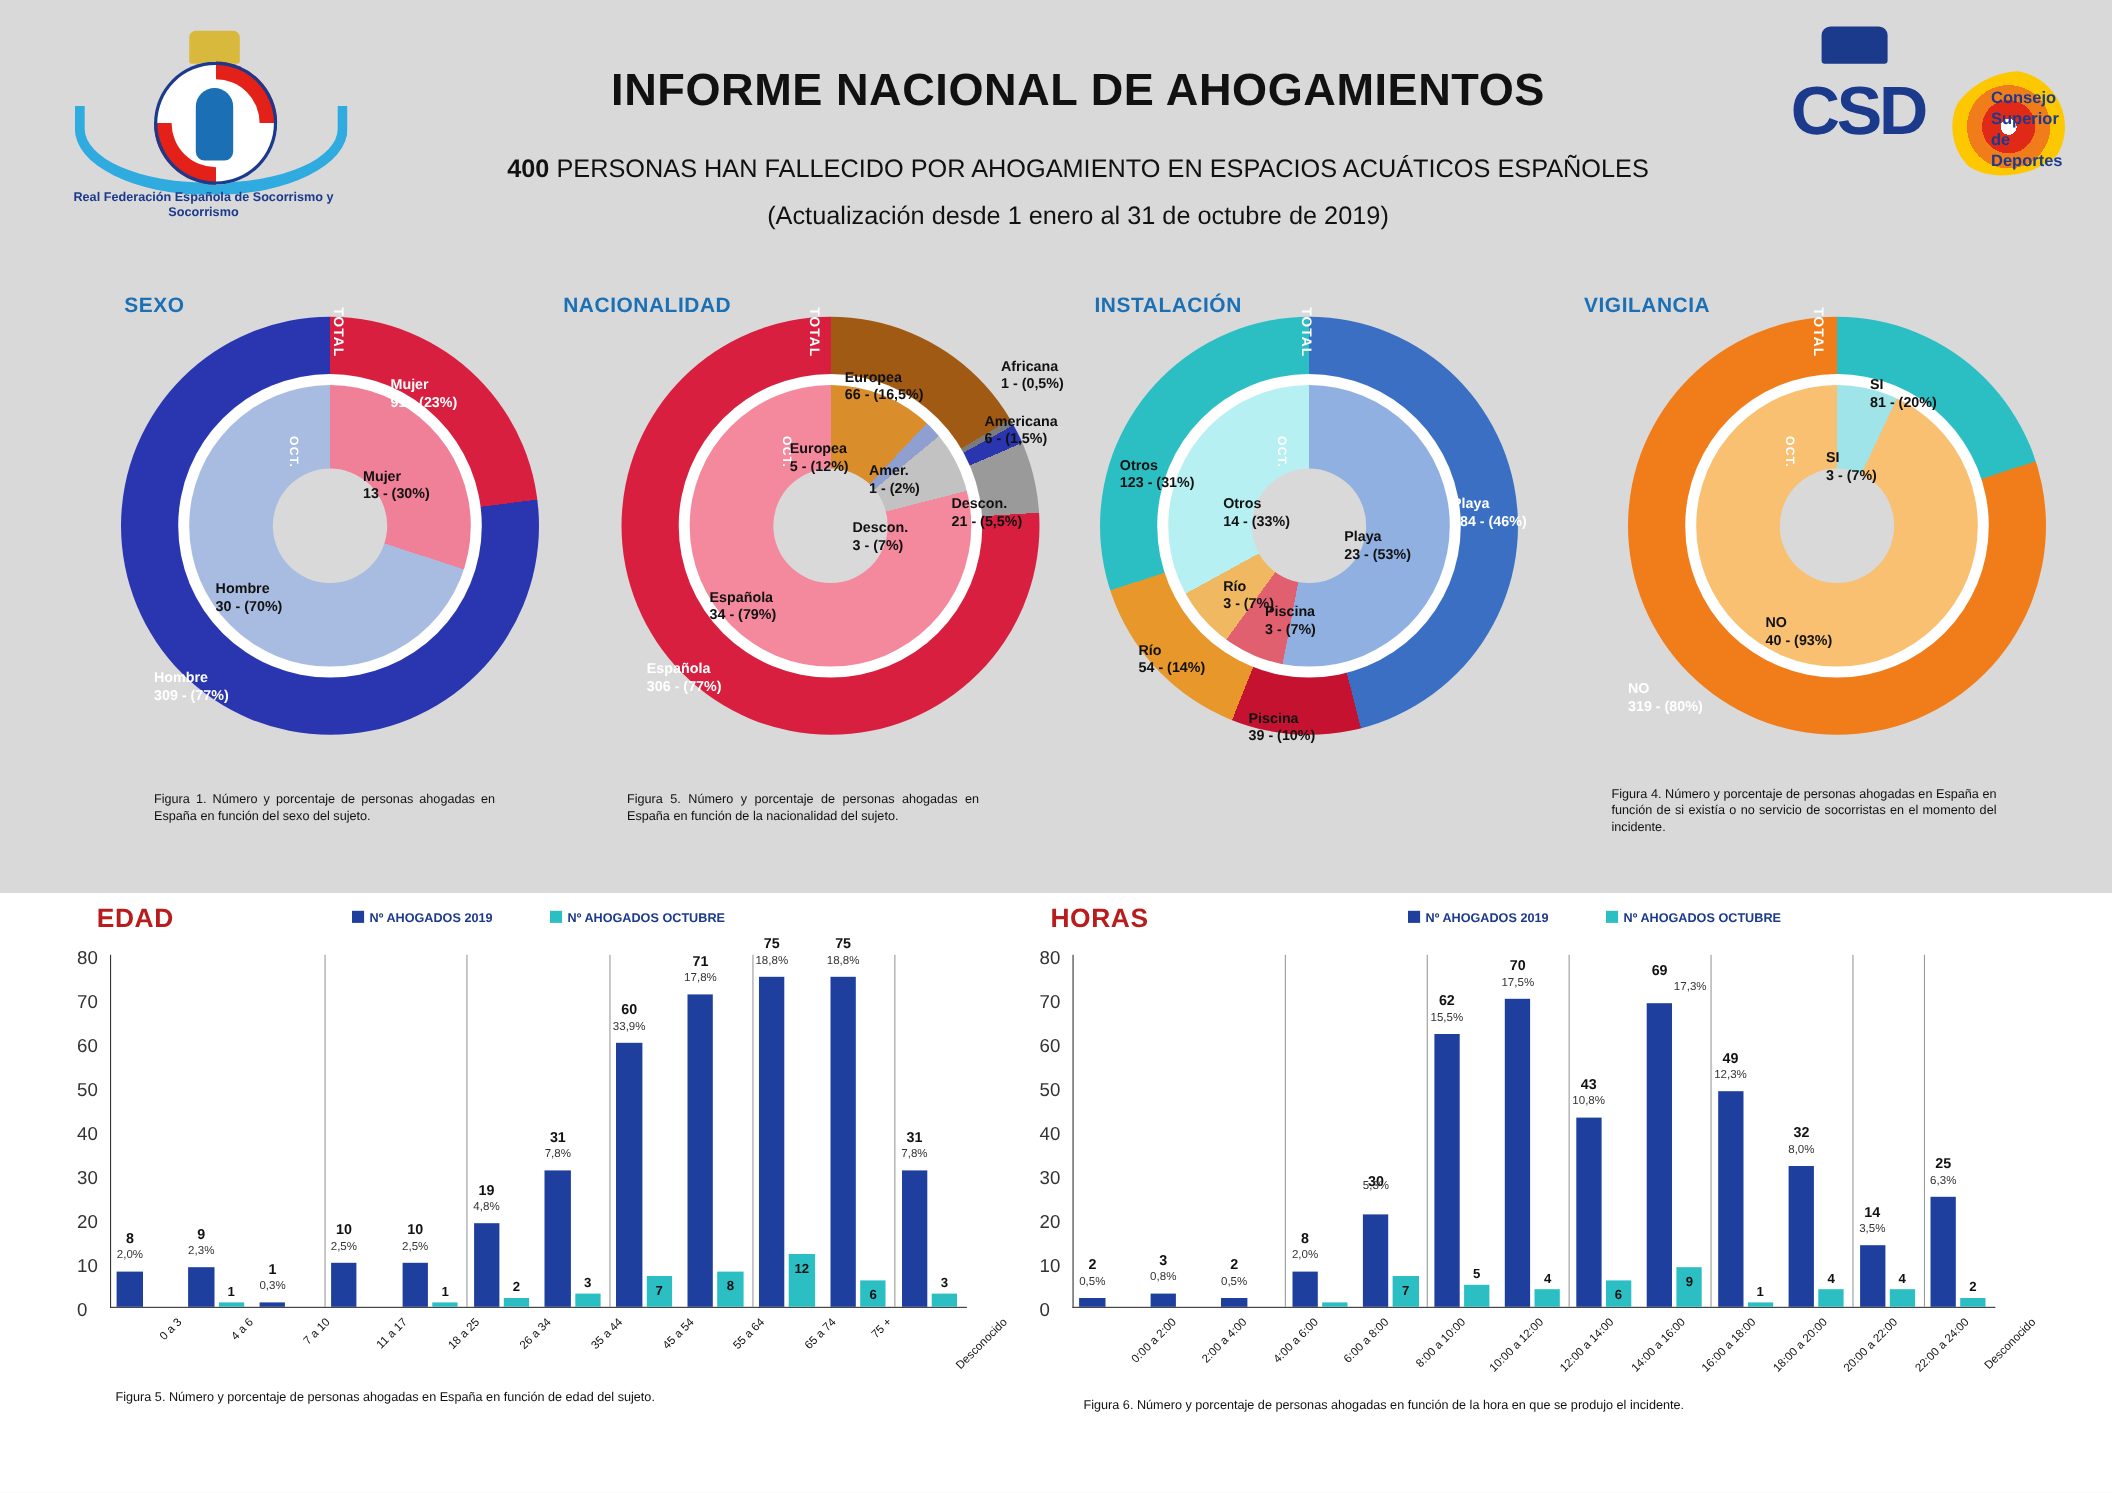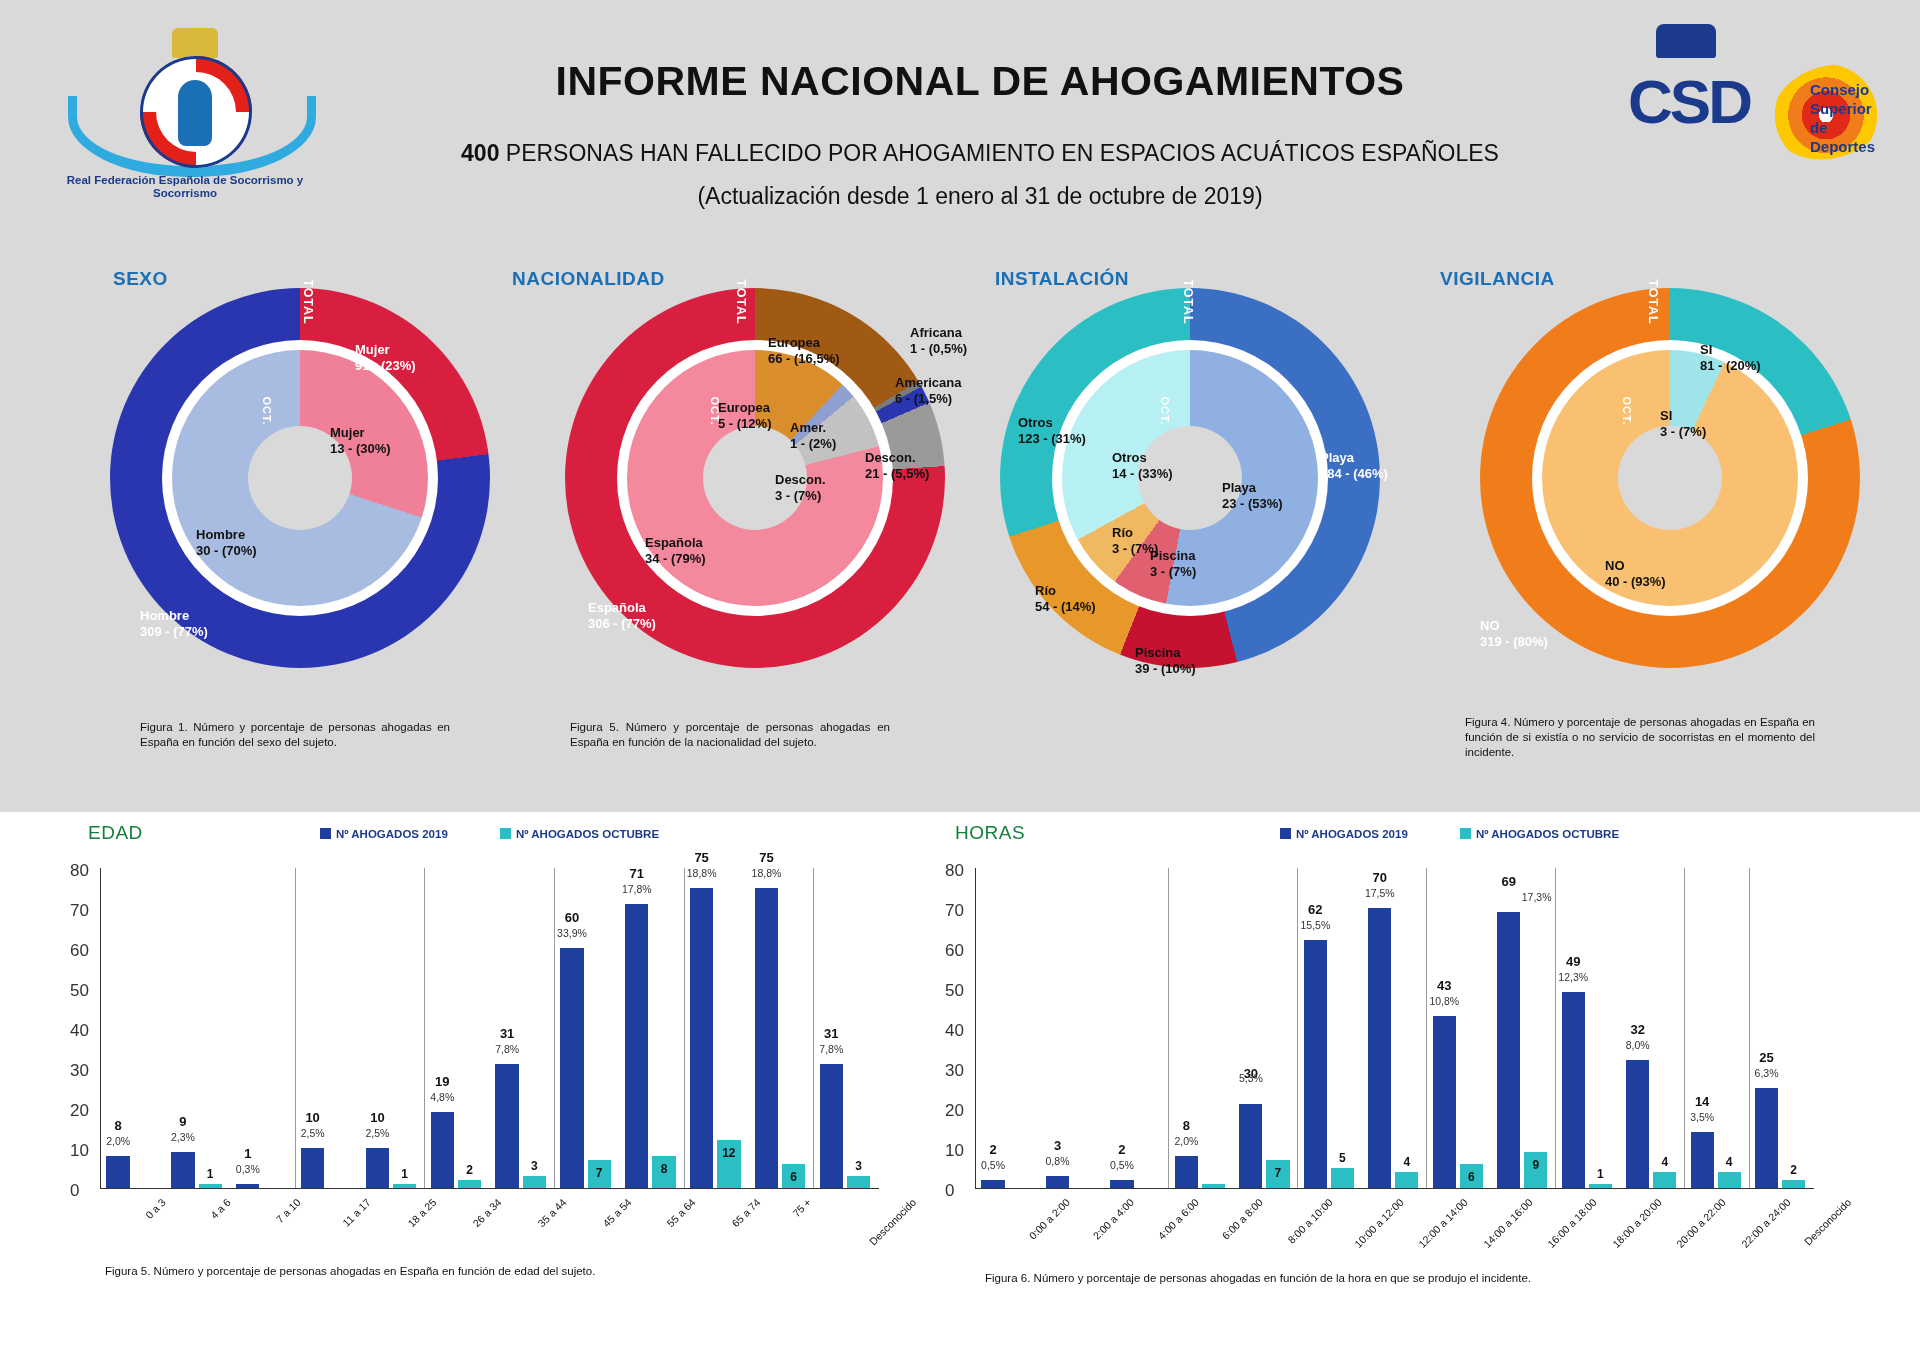--- a/index.html
+++ b/index.html
@@ -35,21 +35,21 @@
   .csd .cname{position:absolute;left:190px;top:58px;font-size:15px;color:#1b3a8c;line-height:19px;font-weight:600;}
   .dsect-title{position:absolute;font-size:19px;font-weight:bold;color:#1b6fb5;letter-spacing:.5px;}
   .donut{position:absolute;border-radius:50%;}
   .donut .hole{position:absolute;border-radius:50%;background:#d9d9d9;}
   .lbl{position:absolute;font-size:13px;font-weight:bold;line-height:16px;}
   .lbl.white{color:#ffffff;}
   .ringlabel{position:absolute;font-size:12.5px;font-weight:bold;color:#ffffff;letter-spacing:1px;}
   .figcap{position:absolute;font-size:11.5px;color:#111;line-height:15px;text-align:justify;}
 
   
-  .chart-title{position:absolute;font-size:19px;font-weight:normal;color:#15803d;letter-spacing:.5px;}
+  .chart-title{position:absolute;font-size:24px;font-weight:bold;color:#b91c1c;letter-spacing:.5px;}
   .legend{position:absolute;font-size:11.5px;color:#1b3a8c;font-weight:bold;}
   .legend .sw{display:inline-block;width:11px;height:11px;margin-right:5px;vertical-align:-1px;}
   .axis{position:absolute;border-left:1px solid #333;border-bottom:1px solid #333;}
   .ytick{position:absolute;font-size:17px;color:#333;text-align:left;width:22px;}
   .gridv{position:absolute;width:1px;background:#9a9a9a;}
   .bar{position:absolute;}
   .bar.a{background:#1f3f9e;}
   .bar.b{background:#2bbfc4;}
   .bval{position:absolute;font-size:13px;font-weight:bold;color:#111;text-align:center;}
   .bpct{position:absolute;font-size:10.5px;color:#333;text-align:center;}

